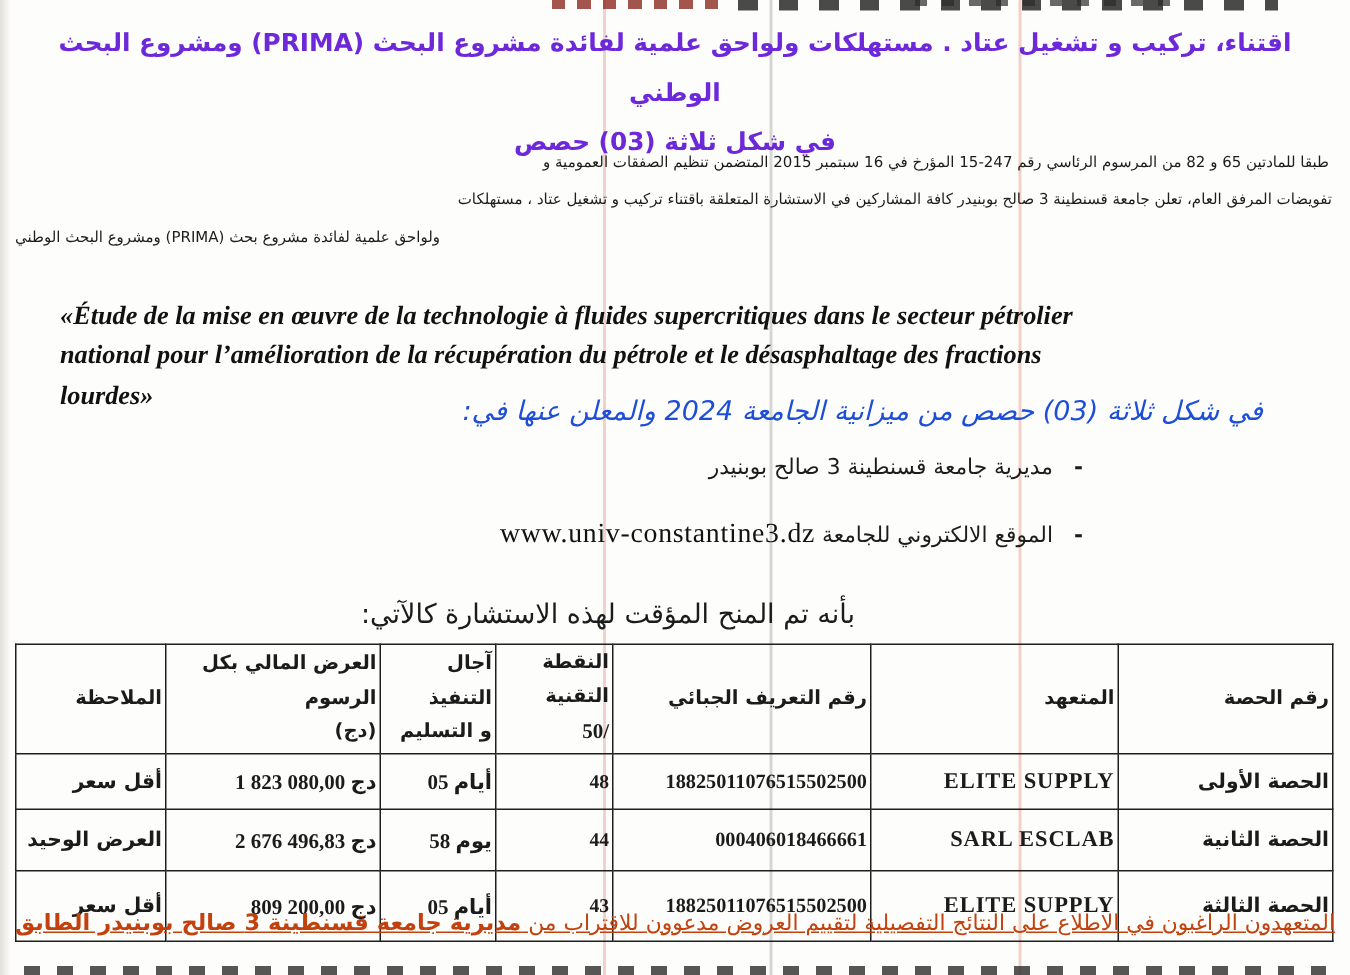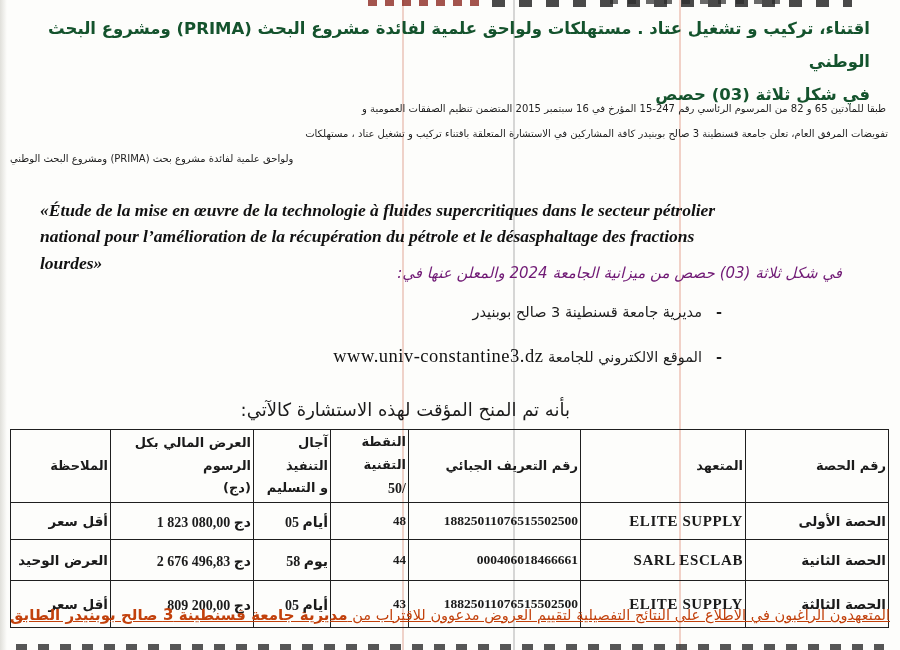--- a/index.html
+++ b/index.html
@@ -19,32 +19,32 @@
   .clip-top-black{position:absolute;top:0;left:492px;width:360px;height:7px;opacity:.85;
     background:repeating-linear-gradient(90deg,#2a2a2a 0 13px,transparent 13px 27px);}
   .clip-top-black2{position:absolute;top:0;left:610px;width:180px;height:4px;opacity:.7;
     background:repeating-linear-gradient(90deg,#2a2a2a 0 8px,transparent 8px 18px);}
   .clip-top-red{position:absolute;top:0;left:368px;width:112px;height:6px;opacity:.8;
     background:repeating-linear-gradient(90deg,#8d2a22 0 9px,transparent 9px 17px);}
   .clip-bottom{position:absolute;bottom:0;left:16px;right:16px;height:6px;opacity:.8;
     background:repeating-linear-gradient(90deg,#2c2c2c 0 11px,transparent 11px 22px);}
 
   
-  .title-block{position:absolute;top:12px;left:30px;right:30px;
-    direction:rtl;font-weight:bold;font-size:16.5px;line-height:2.0;color:#14532d;}
+  .title-block{position:absolute;top:12px;left:30px;right:30px;text-align:center;
+    direction:rtl;font-weight:bold;font-size:16.5px;line-height:2.0;color:#6d28d9;}
   .intro{position:absolute;top:96px;right:12px;left:10px;direction:rtl;
     font-size:10px;line-height:2.5;color:#1d1d1d;}
   .intro .l1{text-align:right;padding-right:2px;}
   .intro .l2{text-align:right;}
   .intro .l3{text-align:left;padding-right:128px;}
   .french{position:absolute;top:197px;left:40px;right:40px;text-align:left;
     font-family:"Liberation Serif",serif;font-weight:bold;font-style:italic;
     font-size:17.5px;line-height:1.5;color:#111;}
   .budget-line{position:absolute;top:264px;right:58px;direction:rtl;
-    font-size:15px;font-style:italic;color:#701a75;}
+    font-size:18px;font-style:italic;color:#1d4ed8;}
   .bullets{position:absolute;top:294px;right:178px;direction:rtl;
     font-size:14.5px;line-height:2.62;color:#1c1c1c;}
   .bullets .dash{margin-left:14px;font-weight:bold;}
   .url{direction:ltr;unicode-bidi:embed;font-family:"Liberation Serif",serif;
     font-size:18.5px;letter-spacing:.5px;color:#111;}
   .award-line{position:absolute;top:399px;right:330px;direction:rtl;
     font-size:18px;color:#1b1b1b;margin-left:34px;}
 
   
   table.results{position:absolute;top:429px;left:10px;width:878px;

